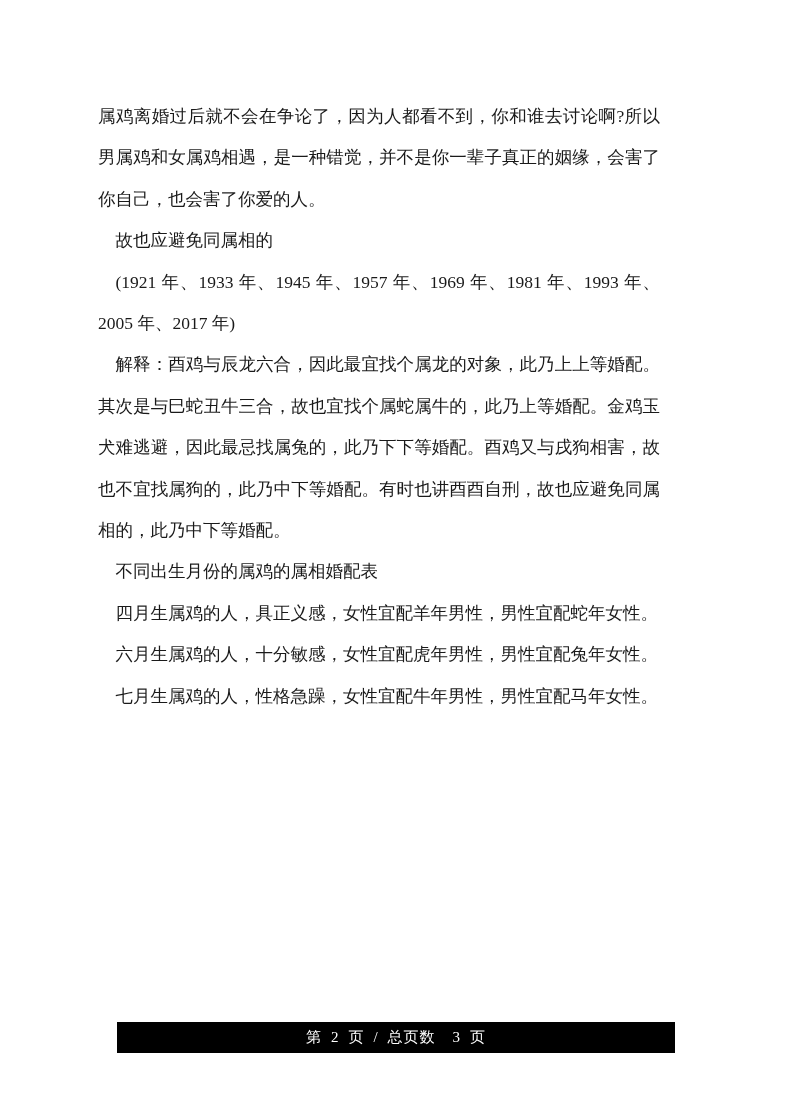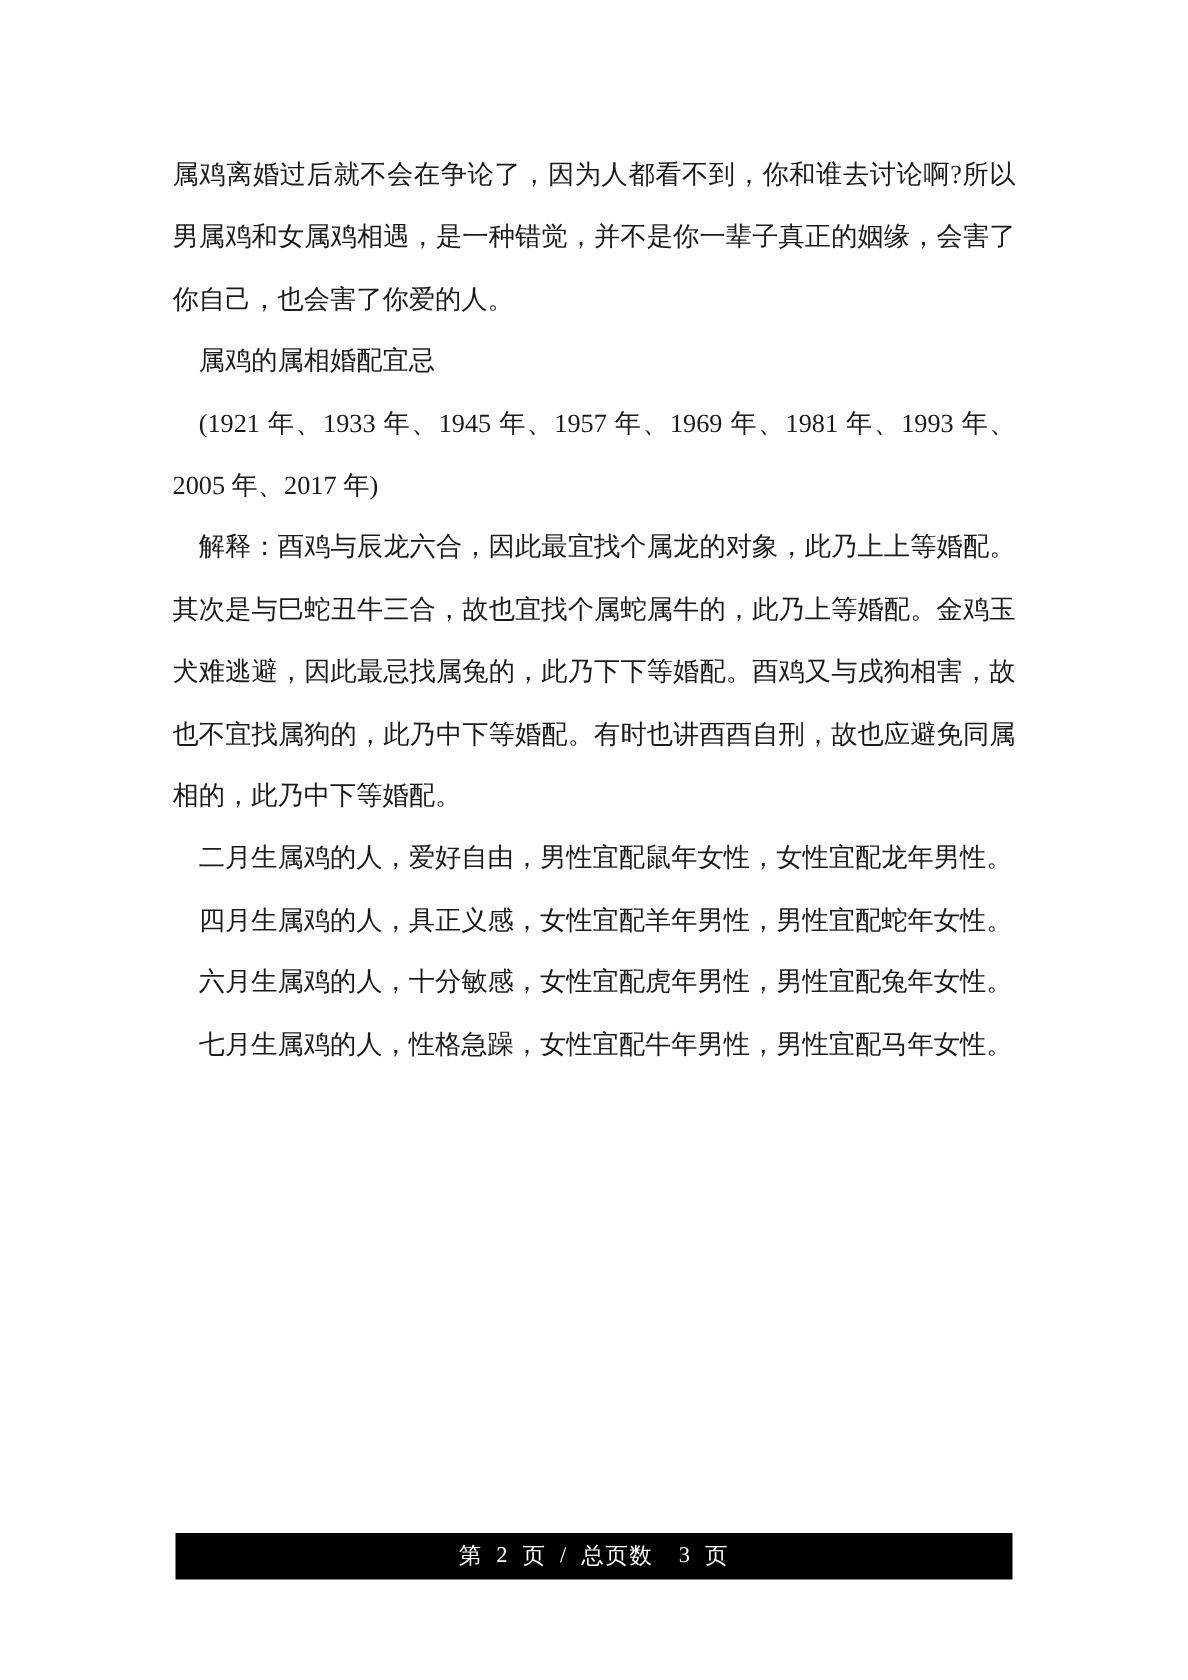--- a/index.html
+++ b/index.html
@@ -11,21 +11,21 @@
     position: relative;
     width: 792px;
     height: 1120px;
     background: #ffffff;
     overflow: hidden;
     font-family: "Liberation Serif", "DejaVu Serif", serif;
     color: #1a1a1a;
   }
   .doc-body {
     position: absolute;
-    left: 115px;
+    left: 98px;
     top: 96px;
     width: 562px;
     font-size: 17.5px;
     line-height: 41.4px;
     text-align: justify;
     text-justify: inter-ideograph;
   }
   .para {
     margin: 0;
     padding: 0;
@@ -51,24 +51,24 @@
   .footer-bar .total-num {
     margin-left: 8px;
   }
 </style>
 </head>
 <body>
 
 <div class="page">
   <div class="doc-body">
       <div class="para">属鸡离婚过后就不会在争论了，因为人都看不到，你和谁去讨论啊?所以男属鸡和女属鸡相遇，是一种错觉，并不是你一辈子真正的姻缘，会害了你自己，也会害了你爱的人。</div>
-      <div class="para indent">属鸡的属相婚配宜忌</div>
+      <div class="para indent">故也应避免同属相的</div>
       <div class="para indent">(1921 年、1933 年、1945 年、1957 年、1969 年、1981 年、1993 年、2005 年、2017 年)</div>
       <div class="para indent">解释：酉鸡与辰龙六合，因此最宜找个属龙的对象，此乃上上等婚配。其次是与巳蛇丑牛三合，故也宜找个属蛇属牛的，此乃上等婚配。金鸡玉犬难逃避，因此最忌找属兔的，此乃下下等婚配。酉鸡又与戌狗相害，故也不宜找属狗的，此乃中下等婚配。有时也讲酉酉自刑，故也应避免同属相的，此乃中下等婚配。</div>
-      <div class="para indent">二月生属鸡的人，爱好自由，男性宜配鼠年女性，女性宜配龙年男性。</div>
+      <div class="para indent">不同出生月份的属鸡的属相婚配表</div>
       <div class="para indent">四月生属鸡的人，具正义感，女性宜配羊年男性，男性宜配蛇年女性。</div>
       <div class="para indent">六月生属鸡的人，十分敏感，女性宜配虎年男性，男性宜配兔年女性。</div>
       <div class="para indent">七月生属鸡的人，性格急躁，女性宜配牛年男性，男性宜配马年女性。</div>
     </div>
   <div class="footer-bar">
     <span>第</span>
     <span>2</span>
     <span>页</span>
     <span>/</span>
     <span>总页数</span>

